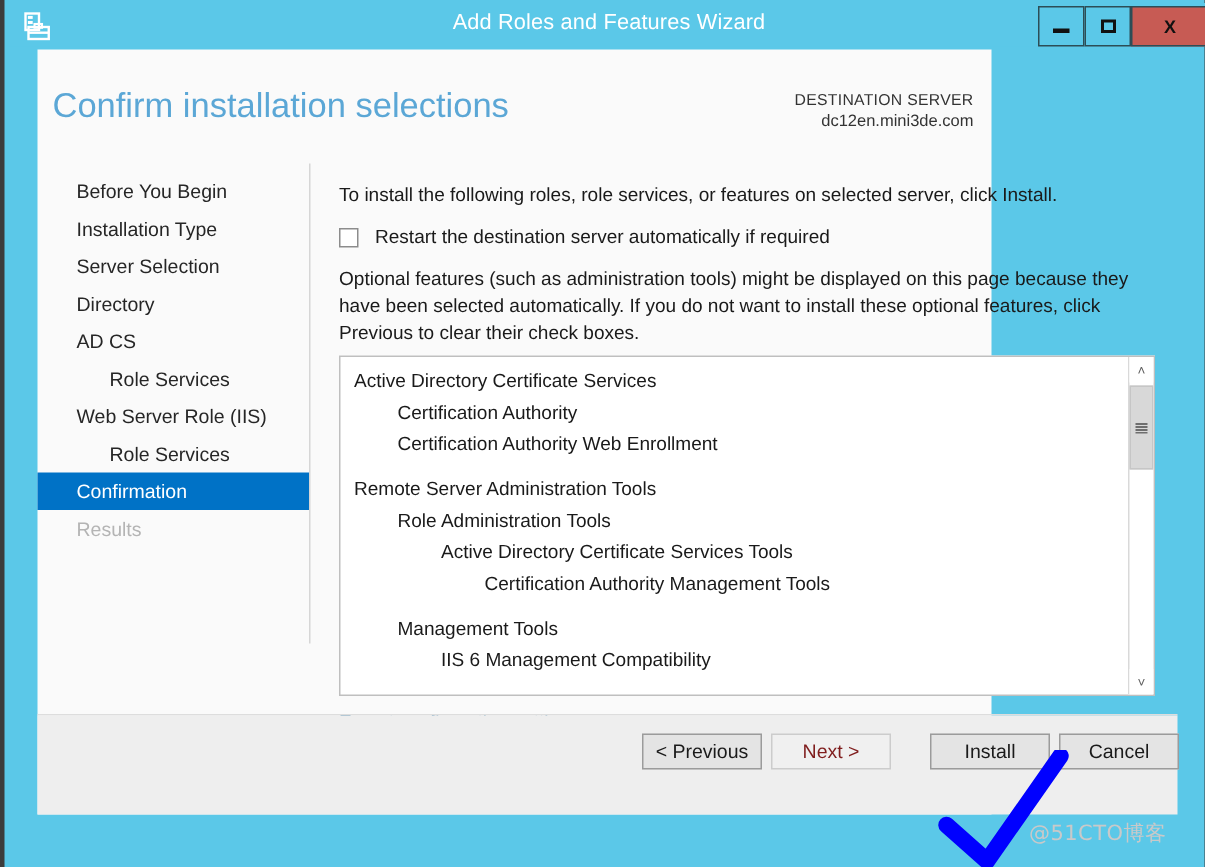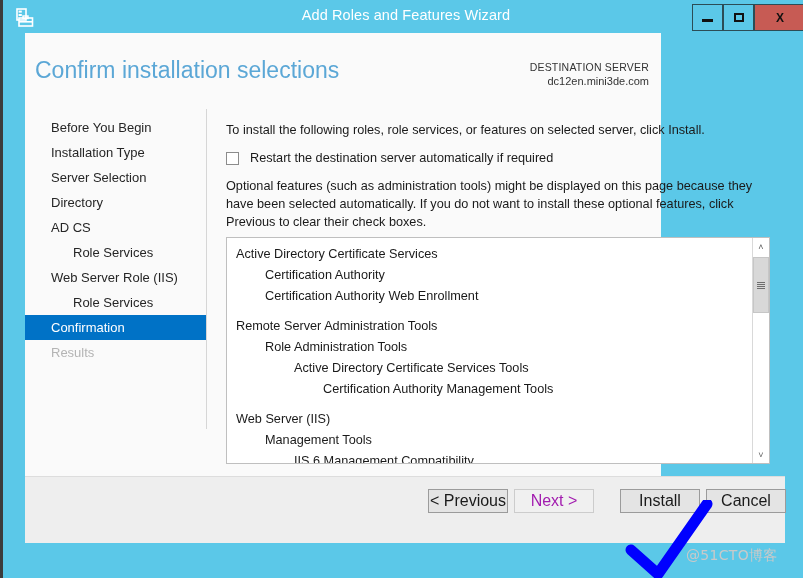--- a/index.html
+++ b/index.html
@@ -293,31 +293,31 @@
   }
   .wiz-btn {
     position: absolute;
     top: 12px;
     width: 80px;
     height: 24px;
     border: 1px solid #9b9b9b;
     background: #e4e4e4;
     box-sizing: border-box;
     font-family: "Liberation Sans", sans-serif;
-    font-size: 16px;
+    font-size: 13px;
     color: #1a1a1a;
     cursor: pointer;
     line-height: 22px;
     text-align: center;
     padding: 0;
   }
   #btn-previous { left: 403px; }
   #btn-next {
     left: 489px;
-    color: #a21caf;
+    color: #7f1d1d;
     border-color: #cccccc;
     background: #f0f0f0;
   }
   #btn-install { left: 595px; }
   #btn-cancel  { left: 681px; }
 
   
   #checkmark-overlay {
     position: absolute;
     left: 620px; top: 500px;
@@ -400,21 +400,20 @@
         <div id="list-inner">
             <div class="list-row lvl0">Active Directory Certificate Services</div>
             <div class="list-row lvl1">Certification Authority</div>
             <div class="list-row lvl1">Certification Authority Web Enrollment</div>
             <div class="list-gap"></div>
             <div class="list-row lvl0">Remote Server Administration Tools</div>
             <div class="list-row lvl1">Role Administration Tools</div>
             <div class="list-row lvl2">Active Directory Certificate Services Tools</div>
             <div class="list-row lvl3">Certification Authority Management Tools</div>
             <div class="list-gap"></div>
-            <div class="list-row lvl0">Web Server (IIS)</div>
             <div class="list-row lvl1">Management Tools</div>
             <div class="list-row lvl2">IIS 6 Management Compatibility</div>
           </div>
         <div id="scrollbar">
           <div class="sb-arrow" id="sb-up">˄</div>
           <div id="sb-thumb">
               <span class="grip"></span>
             </div>
           <div class="sb-arrow" id="sb-down">˅</div>
         </div>

